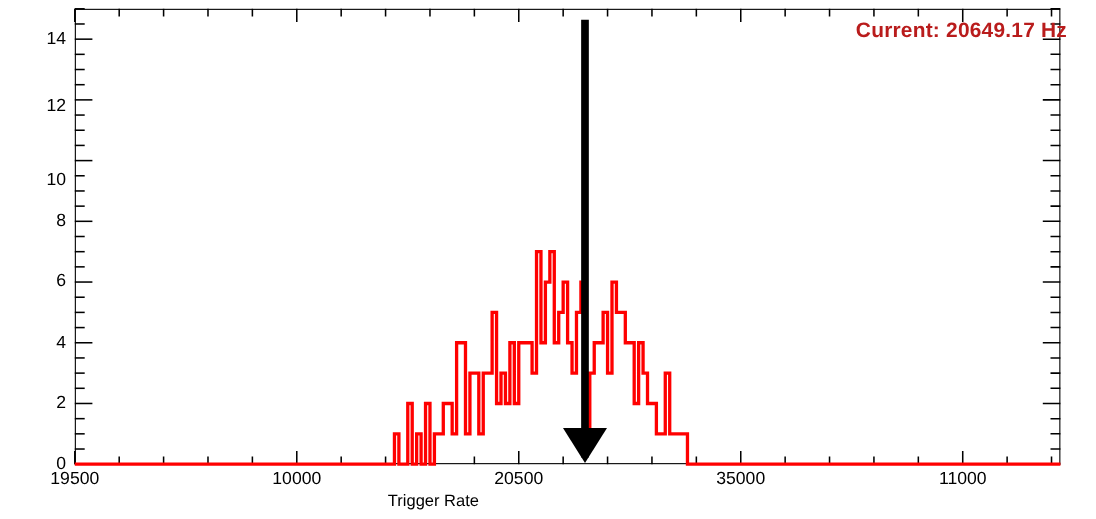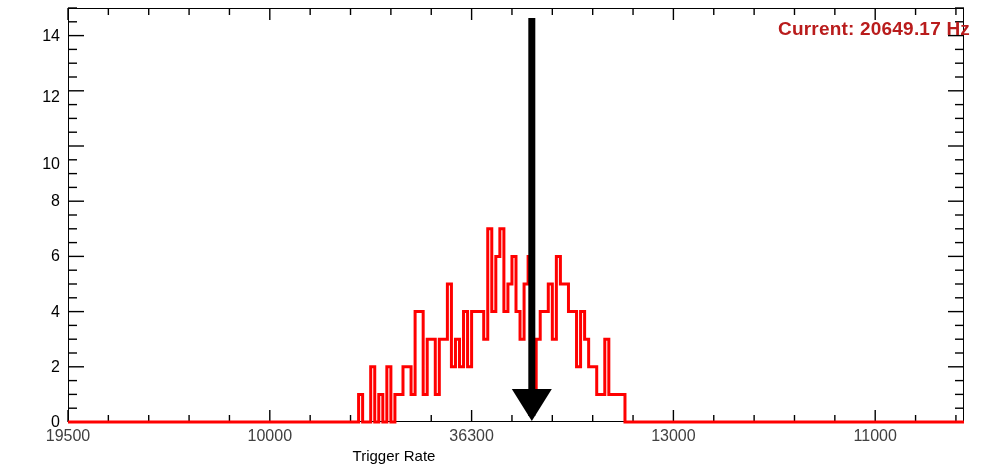--- a/index.html
+++ b/index.html
@@ -7,21 +7,21 @@
   #root{position:relative;width:996px;height:472px;background:#fff;}
 
   .frame{position:absolute;left:68px;top:8px;width:896px;height:414px;
          border:1px solid #000;box-sizing:border-box;background:#fff;}
 
   .plot-svg{position:absolute;left:0;top:0;width:996px;height:472px;}
 
   .ylabel{position:absolute;text-align:right;width:40px;
           font-size:16px;color:#000;line-height:16px;}
   .xlabel{position:absolute;text-align:center;width:120px;
-          font-size:16px;color:#404040;line-height:16px;}
+          font-size:16px;color:#000000;line-height:16px;}
 
   .axis-title{position:absolute;font-size:15px;color:#000;
               left:0;width:788px;text-align:center;top:447px;}
 
   .current-readout{position:absolute;right:26px;top:18px;
               font-size:19px;font-weight:bold;color:#b91c1c;
               letter-spacing:0.2px;white-space:nowrap;}
 </style>
 </head>
 <body>
@@ -154,22 +154,22 @@
       <div class="ylabel" style="left: 20px; top: 303.6px;">4</div>
       <div class="ylabel" style="left: 20px; top: 248.4px;">6</div>
       <div class="ylabel" style="left: 20px; top: 193.2px;">8</div>
       <div class="ylabel" style="left: 20px; top: 156px;">10</div>
       <div class="ylabel" style="left: 20px; top: 69px; margin-top: 20px;">12</div>
       <div class="ylabel" style="left: 20px; top: 27.6px;">14</div>
     </div>
   <div id="xlabels">
       <div class="xlabel" style="left: 8px; top: 428px;">19500</div>
       <div class="xlabel" style="left: 209.802px; top: 428px;">10000</div>
-      <div class="xlabel" style="left: 411.604px; top: 428px;">36300</div>
-      <div class="xlabel" style="left: 613.405px; top: 428px;">13000</div>
+      <div class="xlabel" style="left: 411.604px; top: 428px;">20500</div>
+      <div class="xlabel" style="left: 613.405px; top: 428px;">35000</div>
       <div class="xlabel" style="left: 815.207px; top: 428px;">11000</div>
     </div>
 
   <div class="axis-title">Trigger Rate</div>
 
   <div class="current-readout">Current: 20649.17 Hz</div>
 
 </div>
 
 </body></html>

